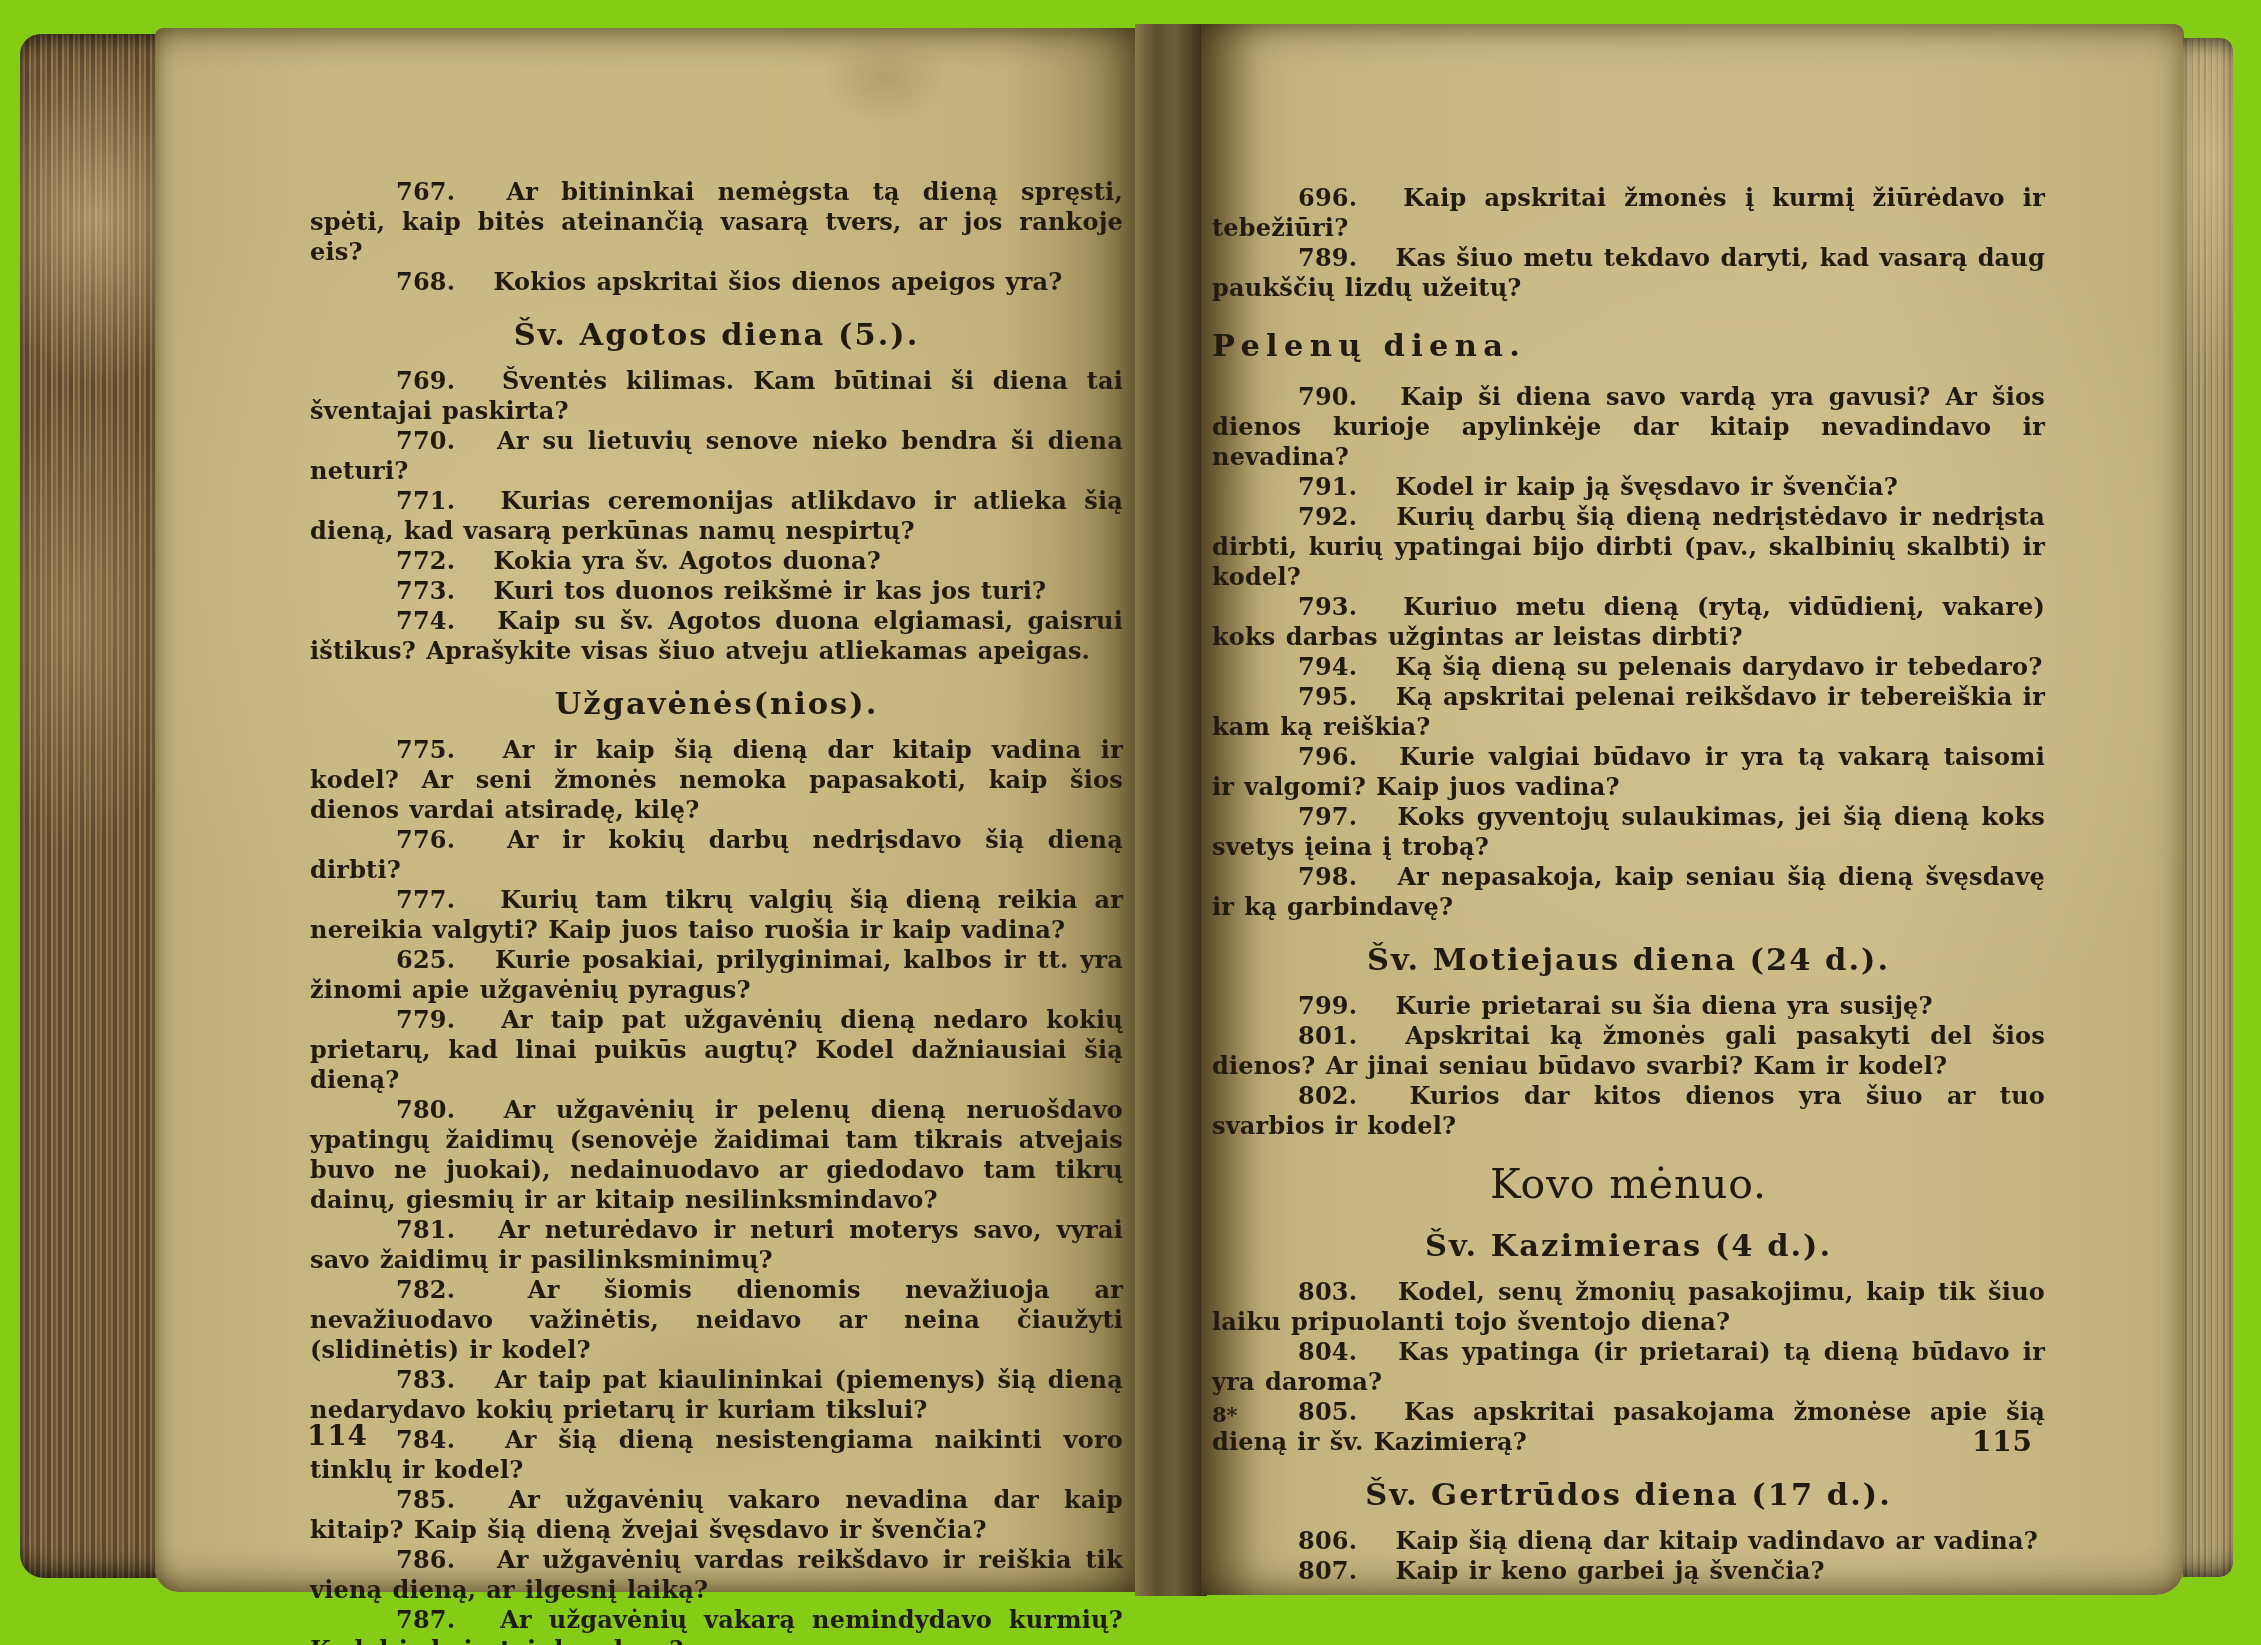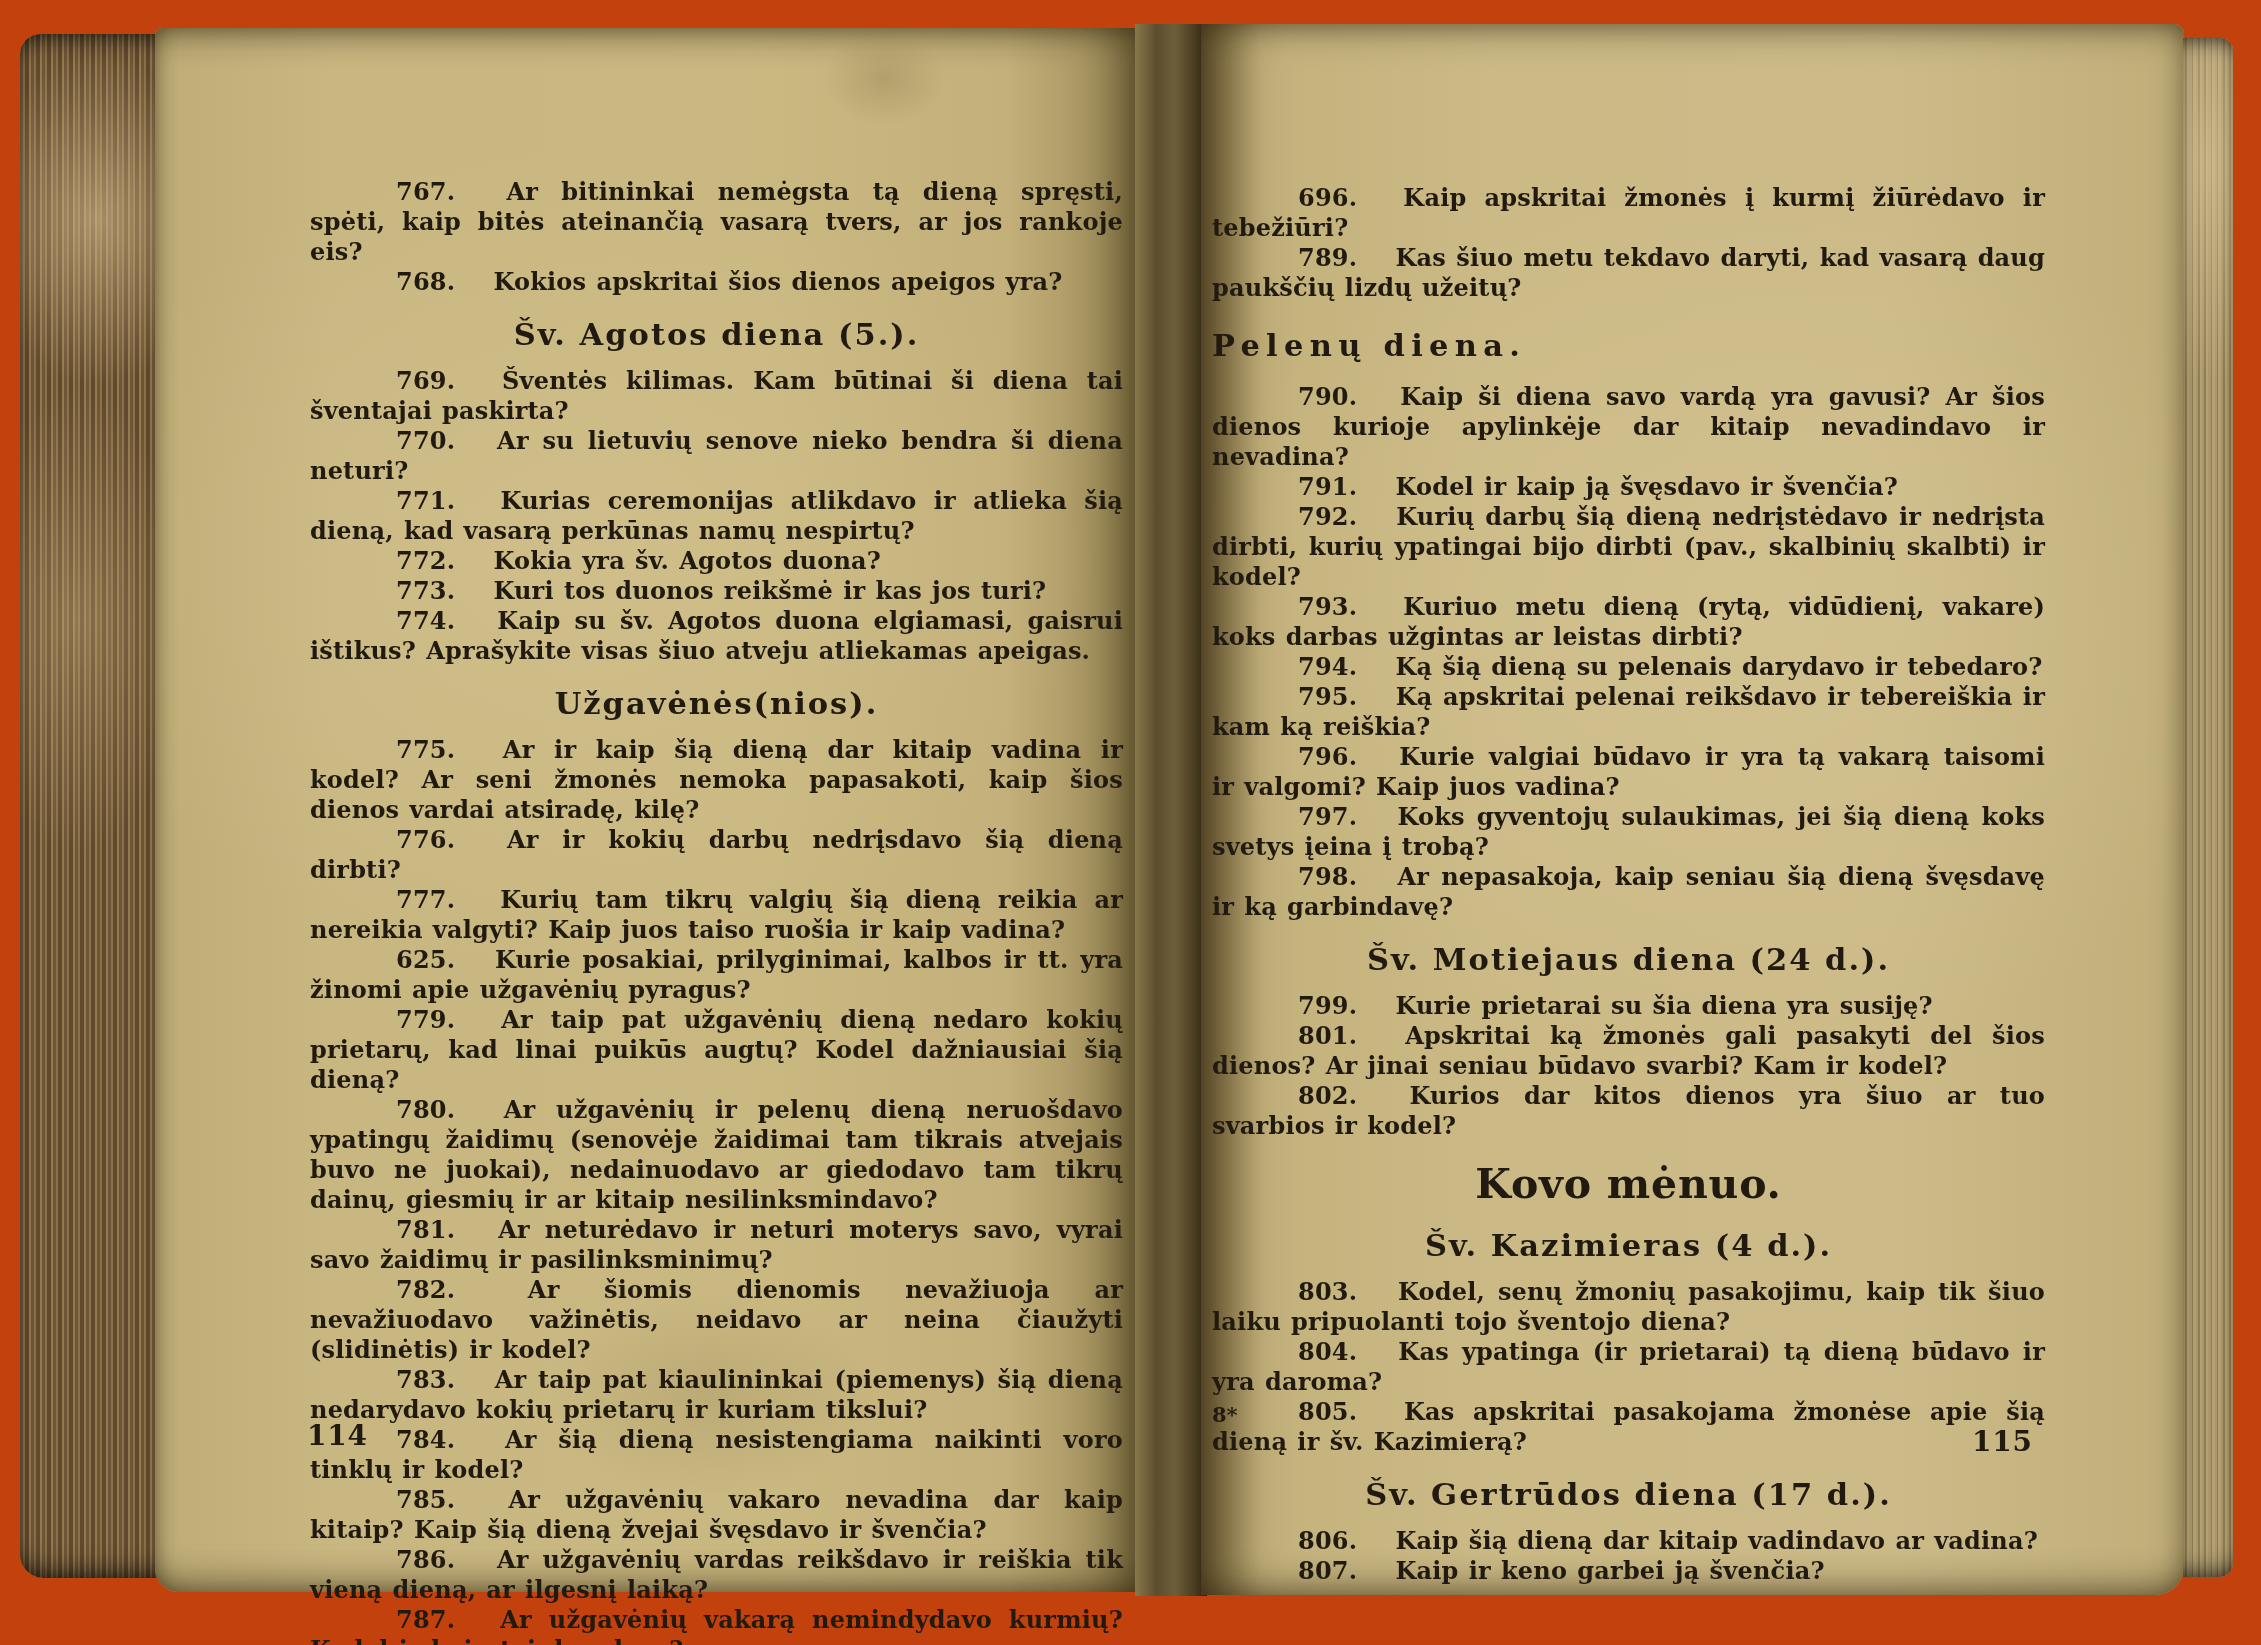--- a/index.html
+++ b/index.html
@@ -1,16 +1,16 @@
 <!DOCTYPE html>
 <html style="font-size:12.5px"><head>
 <meta charset="utf-8">
 <style>
   html,body{margin:0;padding:0;background:#0b0906;}
-  .scene{position:relative;width:2261px;height:1645px;background:#c2410c;overflow:hidden;
+  .scene{position:relative;width:2261px;height:1645px;background:#84cc16;overflow:hidden;
          font-family:"DejaVu Serif","Liberation Serif",serif;color:#211a10;}
   
   .fore-edge-left{position:absolute;left:20.4px;top:34px;width:139px;height:1544px;
     background:
       radial-gradient(172px 235px at 55% 12%, rgba(222,196,150,.55), rgba(222,196,150,0) 70%),
       radial-gradient(157px 329px at 40% 38%, rgba(210,182,134,.35), rgba(210,182,134,0) 70%),
       repeating-linear-gradient(90deg,#6d5637 0 3.1px,#8b7049 3.1px 5.5px,#60492d 5.5px 8.6px,#94784e 8.6px 11px);
     border-radius:20.4px 0 0 23.5px;
     box-shadow:inset 0 15.7px 23.5px -14px rgba(0,0,0,.8), inset 0 -19px 27px -15.7px rgba(0,0,0,.8);}
   
@@ -48,21 +48,21 @@
   .col{position:absolute;text-align:justify;}
   .col.leftcol{left:310px;top:177px;width:813px;}
   .col.rightcol{left:1212px;top:183px;width:833px;}
   .q{margin:0;font-size:24px;line-height:30px;font-weight:700;text-indent:86px;
      letter-spacing:0.2px;word-spacing:1.6px;}
   .q .num{margin-right:28px;}
   .h-day{font-size:30.5px;line-height:36px;font-weight:700;text-align:center;
          letter-spacing:2px;margin:19px 0 14px;text-indent:0;}
   .h-day-sp{font-size:30.5px;line-height:36px;font-weight:700;text-align:left;
          letter-spacing:6.3px;margin:23.5px 0 19px;text-indent:0;}
-  .h-month{font-size:41px;line-height:47px;font-weight:700;text-align:center;
+  .h-month{font-size:41px;line-height:47px;font-weight:400;text-align:center;
          letter-spacing:0.8px;margin:20.4px 0 4.7px;text-indent:0;}
   .pagenum{position:absolute;font-size:28px;font-weight:700;letter-spacing:0.8px;}
   .pagenum.pl{left:307px;top:1419px;}
   .pagenum.pr{left:1972px;top:1425px;}
   .sig{position:absolute;left:1212px;top:1402px;font-size:21px;font-weight:700;}
   
   .stain{position:absolute;border-radius:50%;pointer-events:none;}
   .stain.s1{left:822px;top:31px;width:125px;height:94px;
     background:radial-gradient(closest-side,rgba(120,96,50,.25),rgba(120,96,50,0));}
   .stain.s2{left:548px;top:1292px;width:329px;height:204px;

